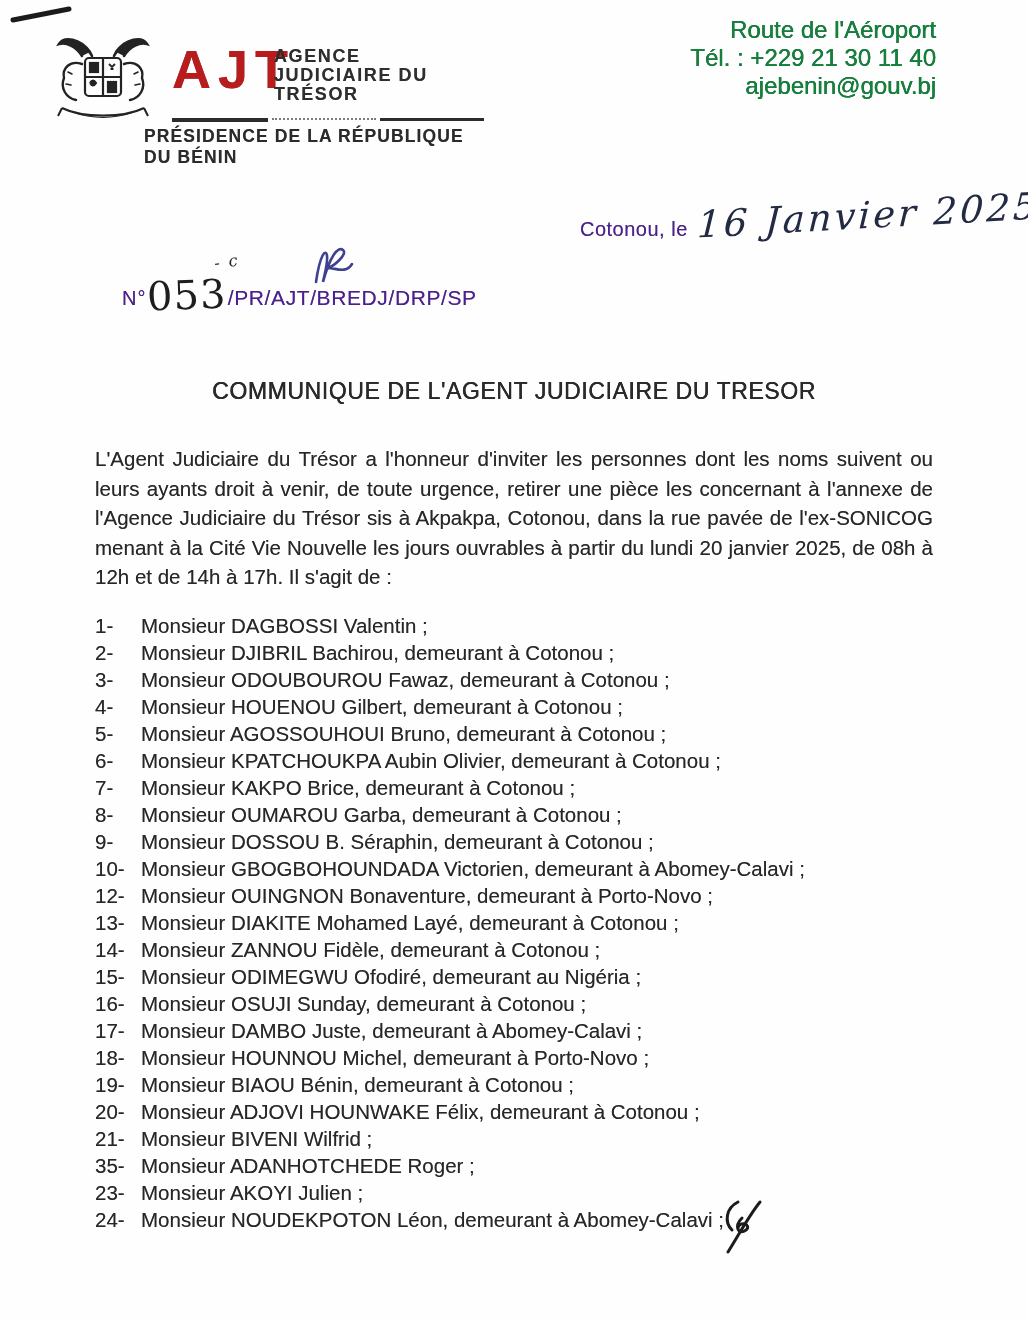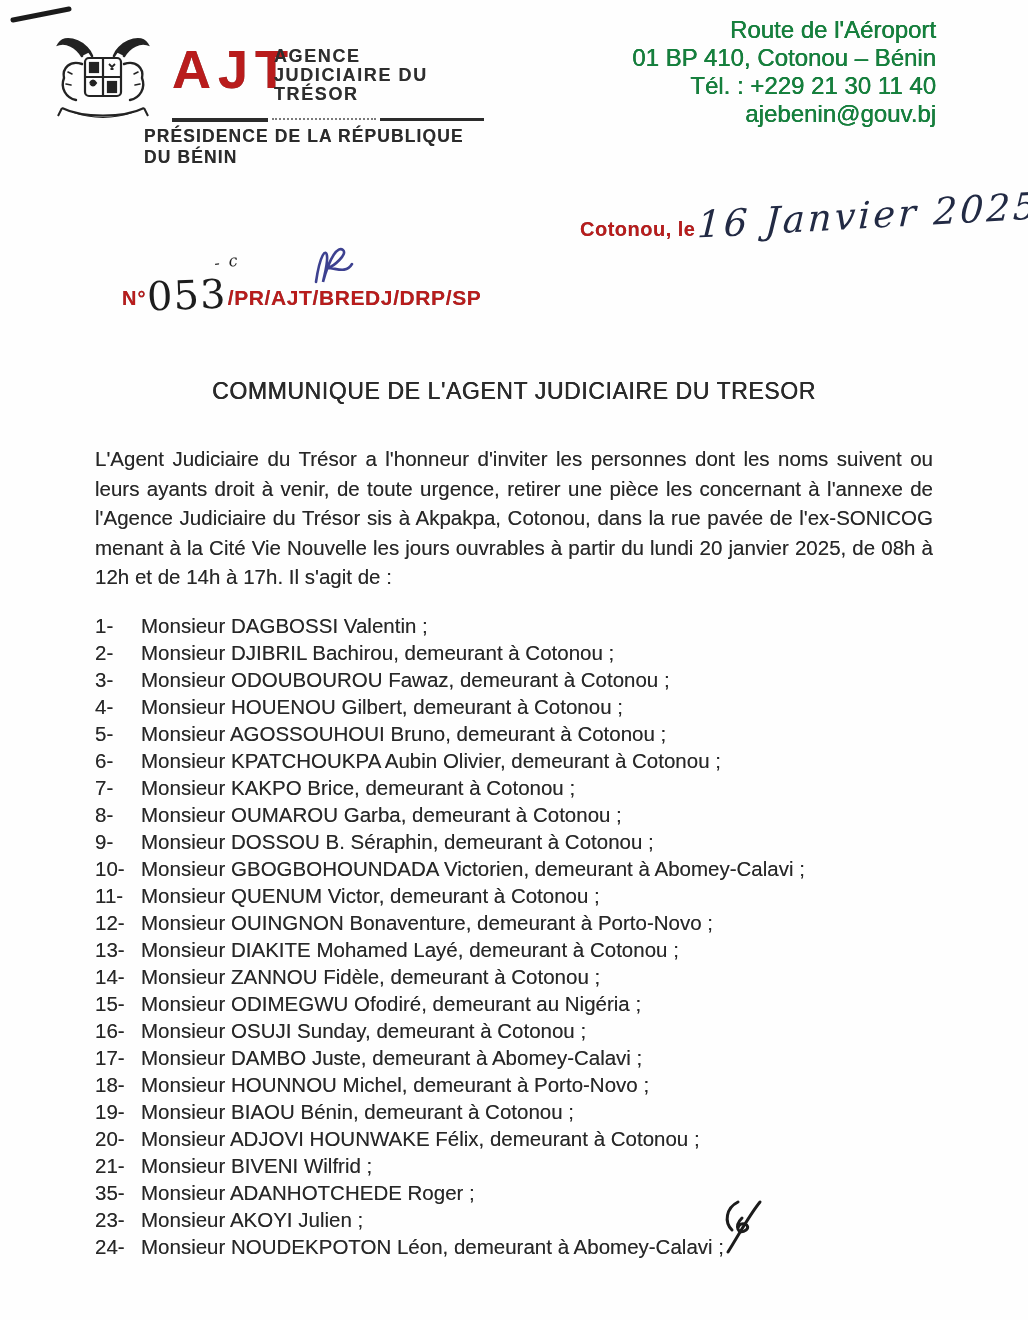--- a/index.html
+++ b/index.html
@@ -2,21 +2,21 @@
 <html><head>
 <meta charset="utf-8">
 <style>
   html,body{margin:0;padding:0;}
   body{
     width:1028px;height:1320px;position:relative;overflow:hidden;
     background:#fefefe;
     font-family:"Liberation Sans", sans-serif;
     color:#262626;
   }
-  .print{ text-shadow:0 0 .5px rgba(30,30,30,.55); color:#b91c1c;font-weight:bold; }
+  .print{ text-shadow:0 0 .5px rgba(30,30,30,.55); color:#4c1d95; }
   .abs{ position:absolute; }
 
   
   .scan-mark{
     position:absolute; left:10px; top:12px; width:62px; height:5px;
     background:#1b1b1b; border-radius:3px;
     transform:rotate(-11deg);
   }
 
   
@@ -151,21 +151,20 @@
 
   <div class="logo-rule rule-a"></div>
   <div class="logo-rule rule-b"></div>
   <div class="logo-rule rule-c"></div>
 
   <div class="presidency">PRÉSIDENCE DE LA RÉPUBLIQUE DU BÉNIN</div>
 </div>
 
 <div class="abs address">
   <div>Route de l'Aéroport</div>
-  <div>01 BP 410, Cotonou – Bénin</div>
   <div>Tél. : +229 21 30 11 40</div>
   <div>ajebenin@gouv.bj</div>
 </div>
 
 <div class="abs dateline">
   <span class="printed print">Cotonou, le</span>
   <span class="handwriting date-hand">16 Janvier 2025</span>
 </div>
 
 <div class="abs reference">
@@ -225,24 +224,20 @@
   <div class="row">
     <span class="num">9-</span>
     <span class="txt">Monsieur DOSSOU B. Séraphin, demeurant à Cotonou ;</span>
   </div>
 
   <div class="row">
     <span class="num">10-</span>
     <span class="txt">Monsieur GBOGBOHOUNDADA Victorien, demeurant à Abomey-Calavi ;</span>
   </div>
 
-  <div class="row">
-    <span class="num">11-</span>
-    <span class="txt">Monsieur QUENUM Victor, demeurant à Cotonou ;</span>
-  </div>
 
   <div class="row">
     <span class="num">12-</span>
     <span class="txt">Monsieur OUINGNON Bonaventure, demeurant à Porto-Novo ;</span>
   </div>
 
   <div class="row">
     <span class="num">13-</span>
     <span class="txt">Monsieur DIAKITE Mohamed Layé, demeurant à Cotonou ;</span>
   </div>

